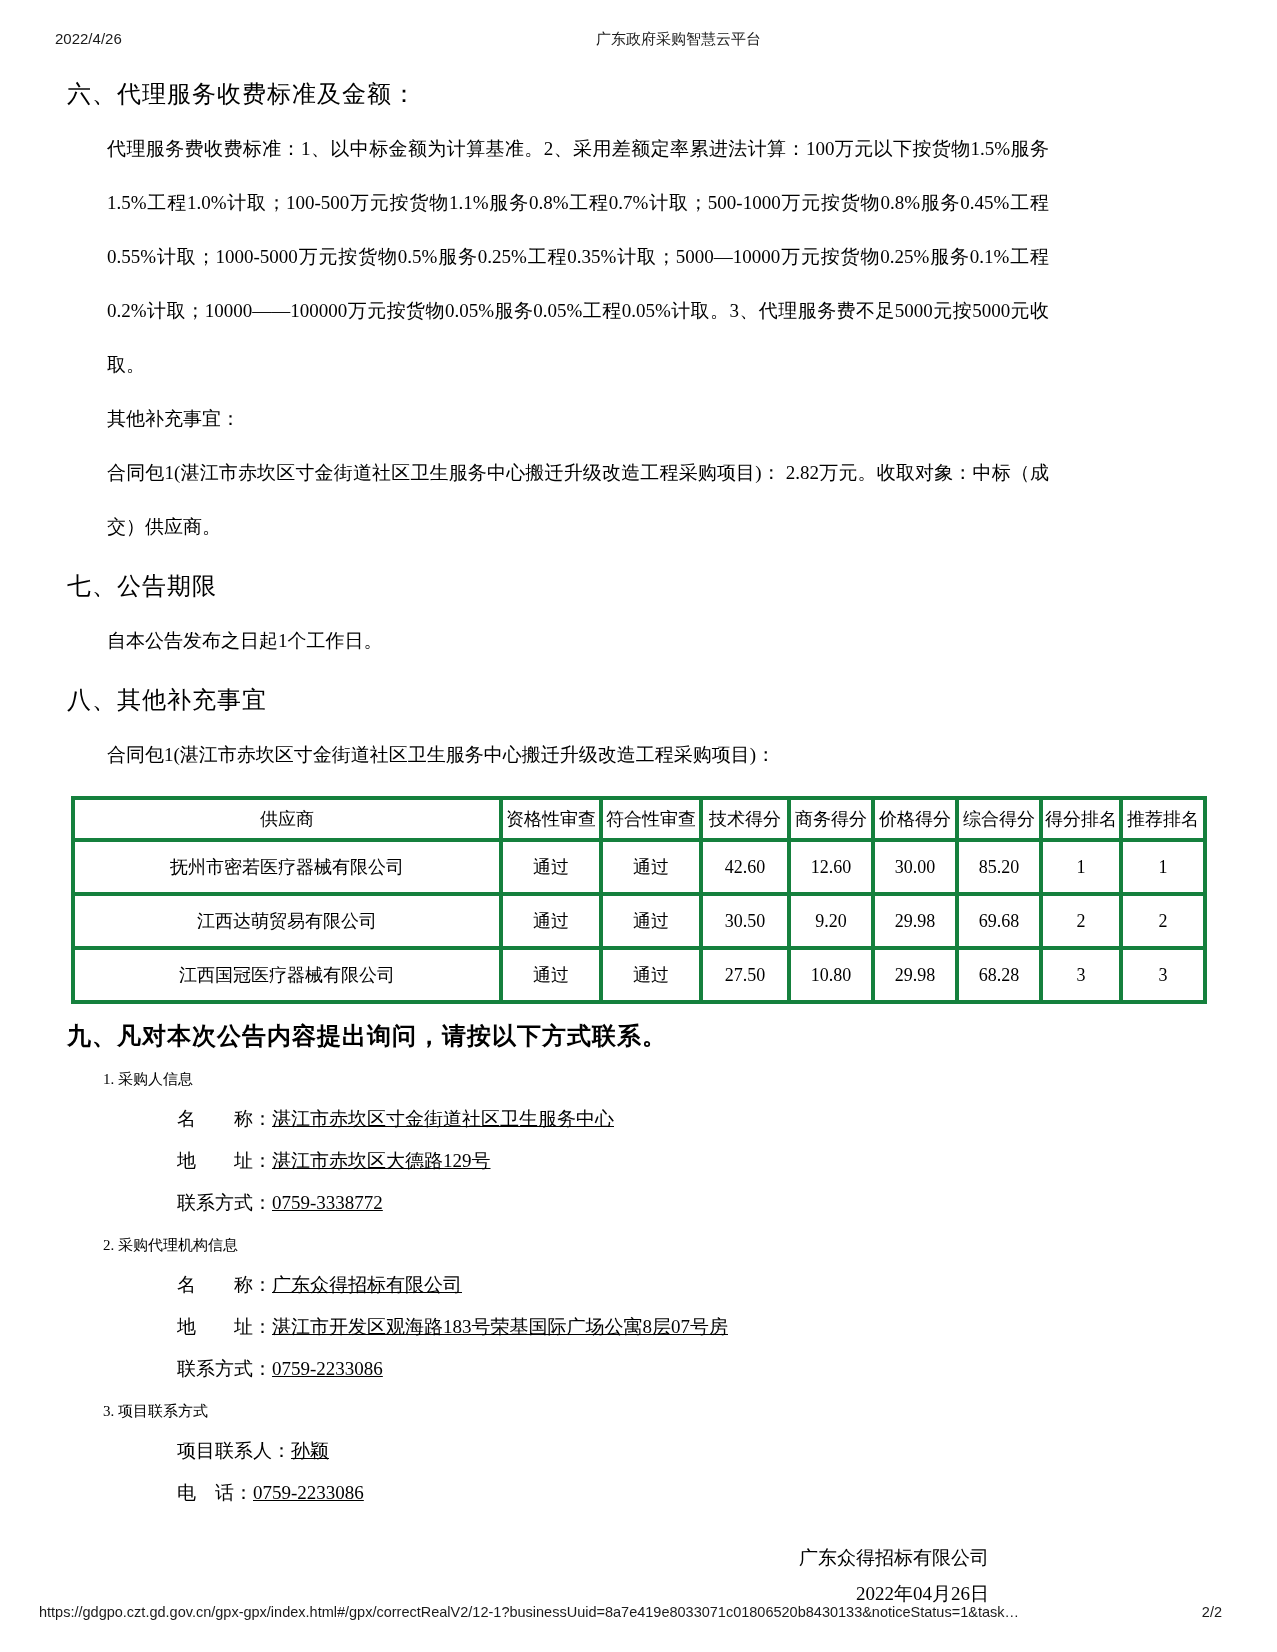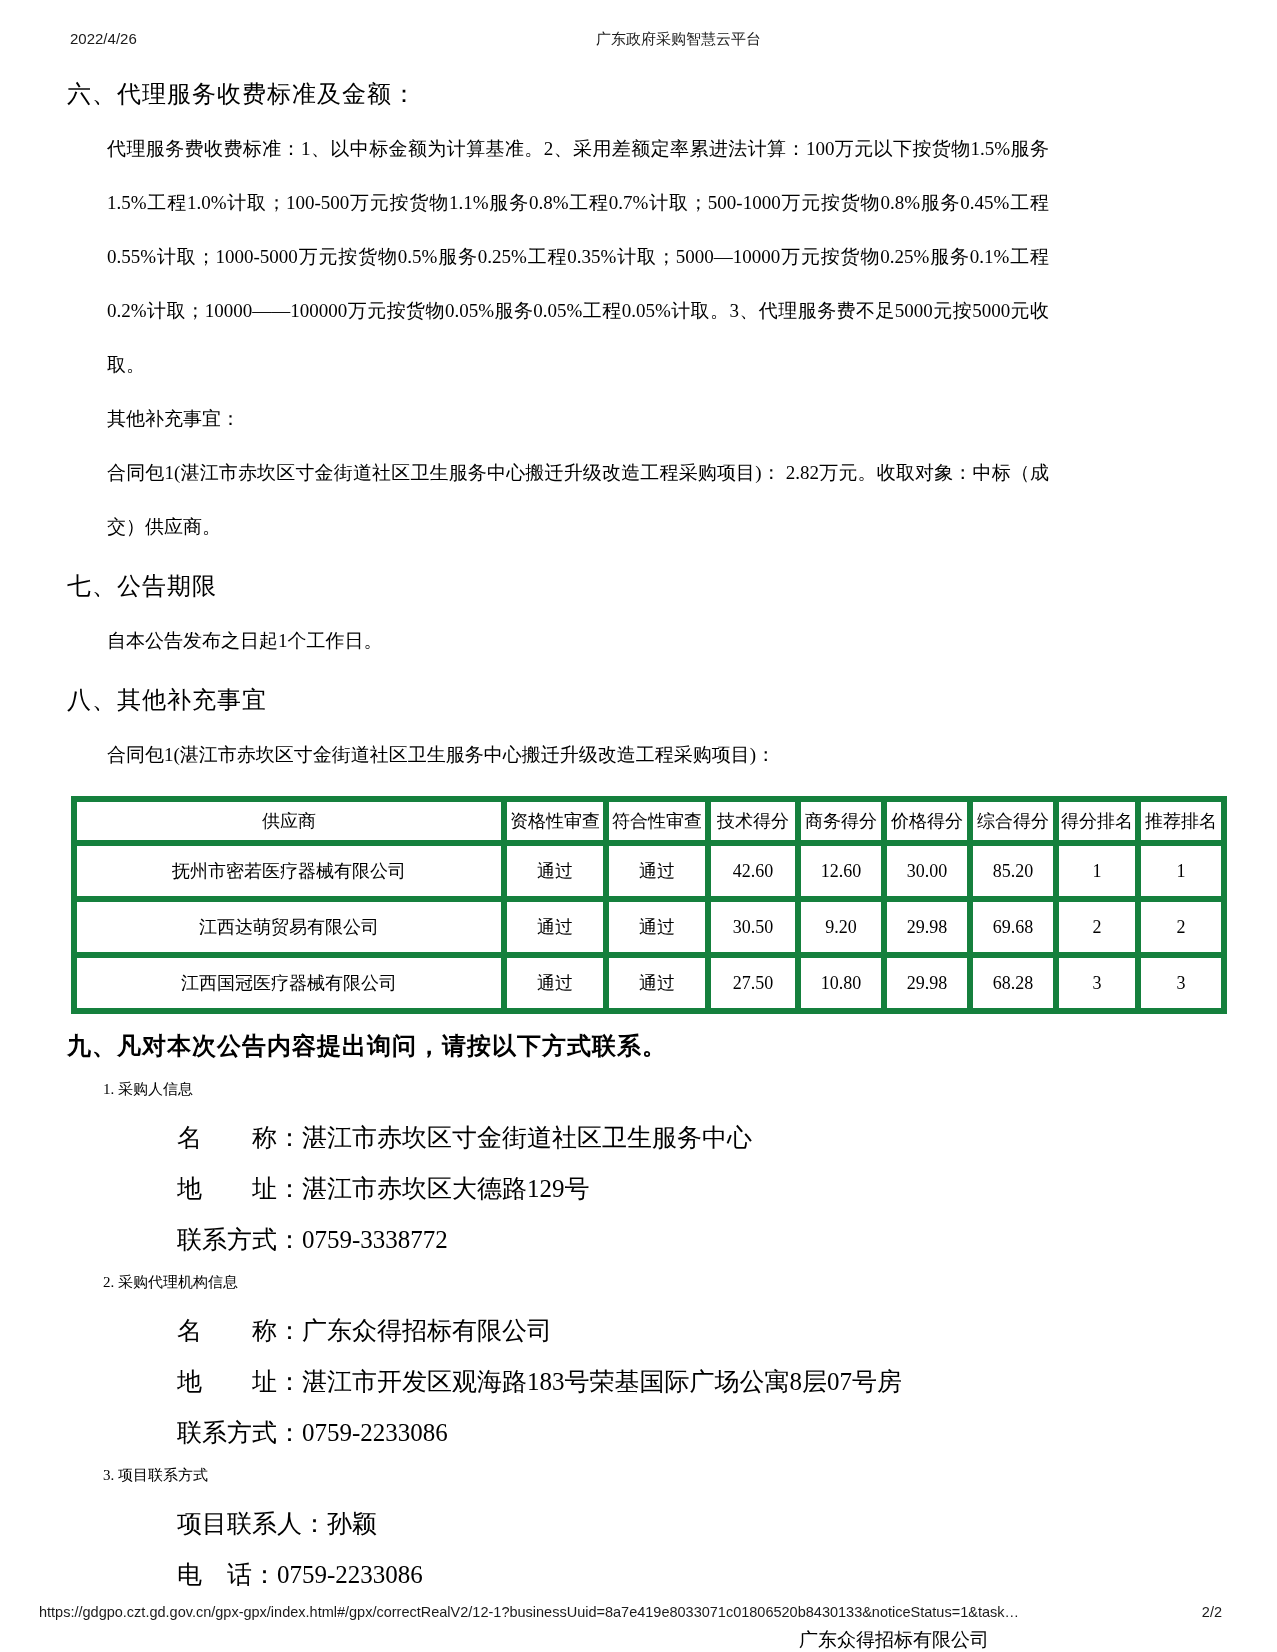--- a/index.html
+++ b/index.html
@@ -27,21 +27,21 @@
     top: 30px;
     left: 0;
     width: 1277px;
     height: 22px;
     font-family: "Liberation Sans", sans-serif;
     font-size: 15px;
     color: #1a1a1a;
   }
   .print-header .ph-date {
     position: absolute;
-    left: 70px;
+    left: 55px;
     top: 0;
   }
   .print-header .ph-title {
     position: absolute;
     left: 0;
     top: 0;
     width: 1277px;
     text-align: center;
     padding-left: 40px;
   }
@@ -83,21 +83,21 @@
     margin: 14px 0 0 32px;
     width: 1080px;
   }
   table.score {
     border-collapse: collapse;
     width: 1080px;
     font-size: 18px;
     table-layout: fixed;
   }
   table.score th, table.score td {
-    border: 6px solid #15803d;
+    border: 4px solid #15803d;
     text-align: center;
     vertical-align: middle;
     padding: 6px 2px;
     font-weight: normal;
     line-height: 26px;
   }
   table.score th.supplier, table.score td.supplier {
     width: 420px;
   }
   table.score th.c2 { width: 92px; margin-left: 39px; }
@@ -115,23 +115,24 @@
   .contact-block {
     margin: 10px 0 0 0;
   }
   .c-num {
     font-family: Liberation Serif, serif;
     font-size: 15px;
     margin: 10px 0 2px 64px;
     line-height: 30px;
   }
   .c-line {
-    font-size: 25px;
-    margin: 17px 0 0 138px;
+    font-size: 19px;
+    margin: 8px 0 0 138px;
     line-height: 34px;
+    text-decoration: underline;
   }
   .c-label {
     display: inline-block;
     min-width: 66px;
   }
   
   .sign {
     margin-top: 30px;
     text-align: right;
     padding-right: 60px;

